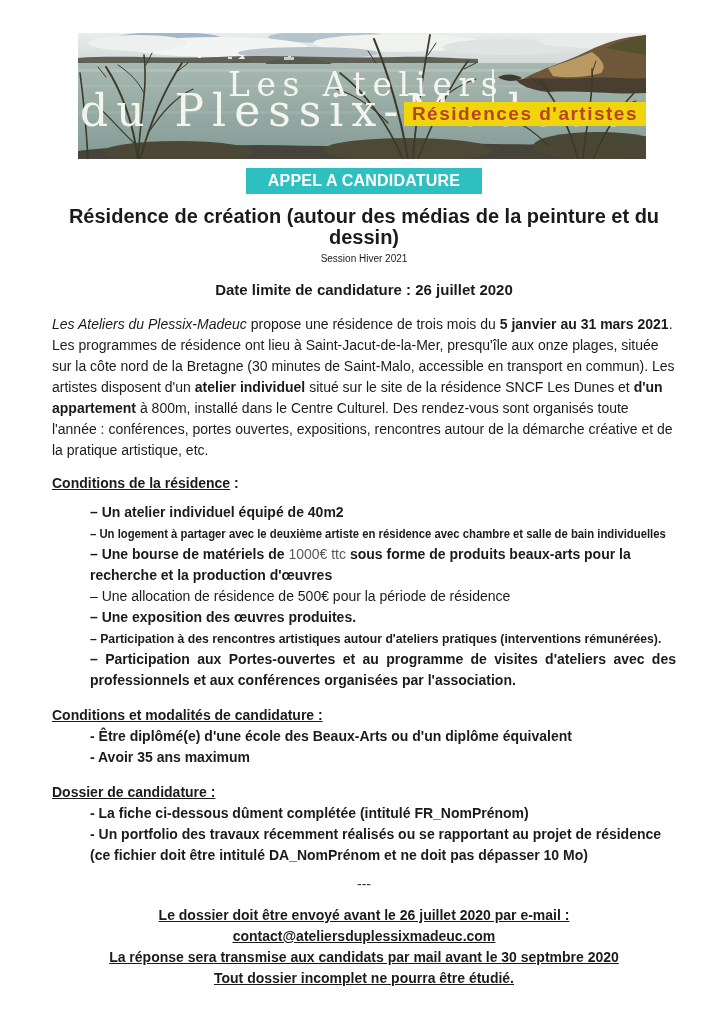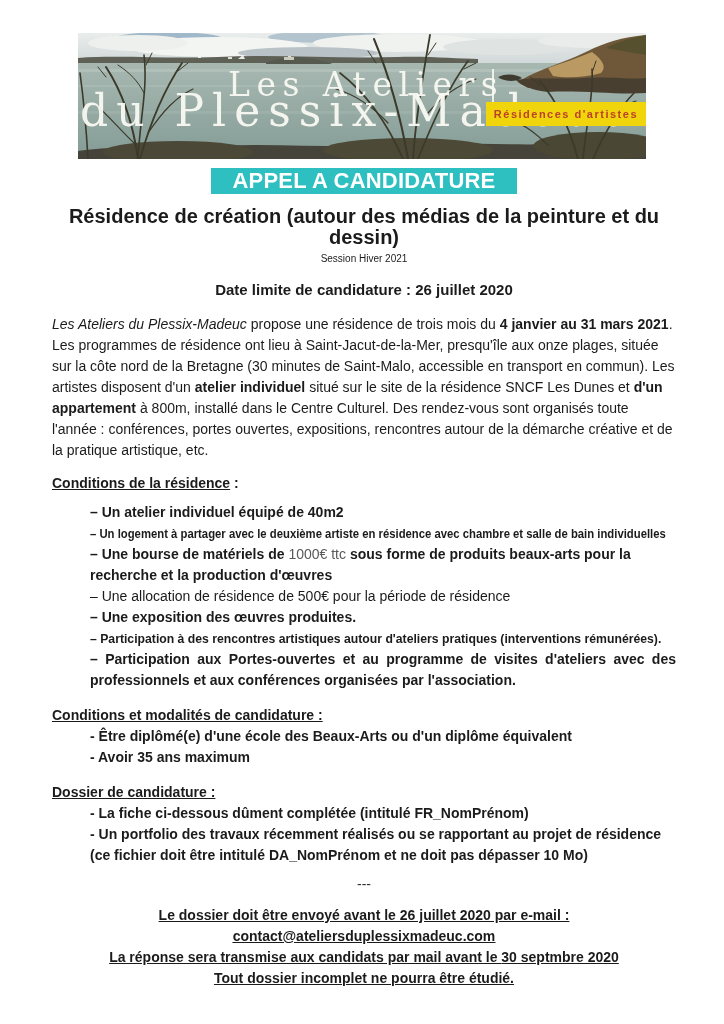--- a/index.html
+++ b/index.html
@@ -17,29 +17,29 @@
     letter-spacing:6.5px;color:rgba(250,249,243,.95);white-space:nowrap;
   }
   .title-divider{position:absolute;left:414px;top:36px;width:2px;height:46px;background:rgba(250,249,243,.85);}
   .photo-title2{
     position:absolute;left:2px;top:56px;
     font-family:"DejaVu Serif",serif;font-size:44px;line-height:44px;
     letter-spacing:8px;color:rgba(250,249,243,.95);white-space:nowrap;
   }
   .photo-badge{
     position:absolute;right:0;top:69px;height:24px;padding:0 8px;
-    background:#f0d40c;color:#bb4128;font-weight:bold;font-size:11px;line-height:24px;
+    background:#f0d40c;color:#bb4128;font-weight:bold;font-size:19px;line-height:24px;
     letter-spacing:1.5px;white-space:nowrap;text-align:center;
   }
   
   .content{position:absolute;left:52px;top:168px;width:624px;}
   .banner-row{text-align:center;}
   .banner{
     display:inline-block;background:#2ebfc1;color:#ffffff;
-    font-weight:bold;font-size:22px;line-height:24px;padding:1px 22px;letter-spacing:.2px;
+    font-weight:bold;font-size:16px;line-height:24px;padding:1px 22px;letter-spacing:.2px;
   }
   .doc-title{text-align:center;font-weight:bold;font-size:20px;line-height:21px;margin-top:12px;}
   .session{text-align:center;font-size:10px;margin-top:0;}
   .deadline{text-align:center;font-size:15px;font-weight:bold;margin-top:10px;}
   .intro{margin-top:14px;}
   .intro p{margin:0;}
   i.name{font-style:italic;margin-top:32px;}
   b{font-weight:bold;}
   .sec-heading{margin-top:12px;font-weight:bold;}
   .sec-heading .ul{text-decoration:underline;}
@@ -150,21 +150,21 @@
 
     <div class="banner-row">
       <span class="banner">APPEL A CANDIDATURE</span>
     </div>
 
     <div class="doc-title">Résidence de création (autour des médias de la peinture et du dessin)</div>
     <div class="session">Session Hiver 2021</div>
     <div class="deadline">Date limite de candidature : 26 juillet 2020</div>
 
     <div class="intro">
-      <p><i class="name">Les Ateliers du Plessix-Madeuc</i><span> propose une résidence de trois mois du </span><b>4 janvier au 31 mars 2021</b><span>.</span></p>
+      <p><i class="name">Les Ateliers du Plessix-Madeuc</i><span> propose une résidence de trois mois du </span><b>5 janvier au 31 mars 2021</b><span>.</span></p>
       <p><span>Les programmes de résidence ont lieu à Saint-Jacut-de-la-Mer, presqu'île aux onze plages, située sur la côte nord de la Bretagne (30 minutes de Saint-Malo, accessible en transport en commun). Les artistes disposent d'un </span><b>atelier individuel</b><span> situé sur le site de la résidence SNCF Les Dunes et </span><b>d'un appartement</b><span> à 800m, installé dans le Centre Culturel. Des rendez-vous sont organisés toute l'année : conférences, portes ouvertes, expositions, rencontres autour de la démarche créative et de la pratique artistique, etc.</span></p>
     </div>
 
     <div class="sec-heading"><span class="ul">Conditions de la résidence</span><span> :</span></div>
 
     <div class="bullets">
       <p>– Un atelier individuel équipé de 40m2</p>
       <p class="fit fit-87">– Un logement à partager avec le deuxième artiste en résidence avec chambre et salle de bain individuelles</p>
       <p><span>– Une bourse de matériels de </span><span class="muted">1000€ ttc</span><span> sous forme de produits beaux-arts pour la recherche et la production d'œuvres</span></p>
       <p class="regular">–  Une allocation de résidence de 500€ pour la période de résidence</p>

